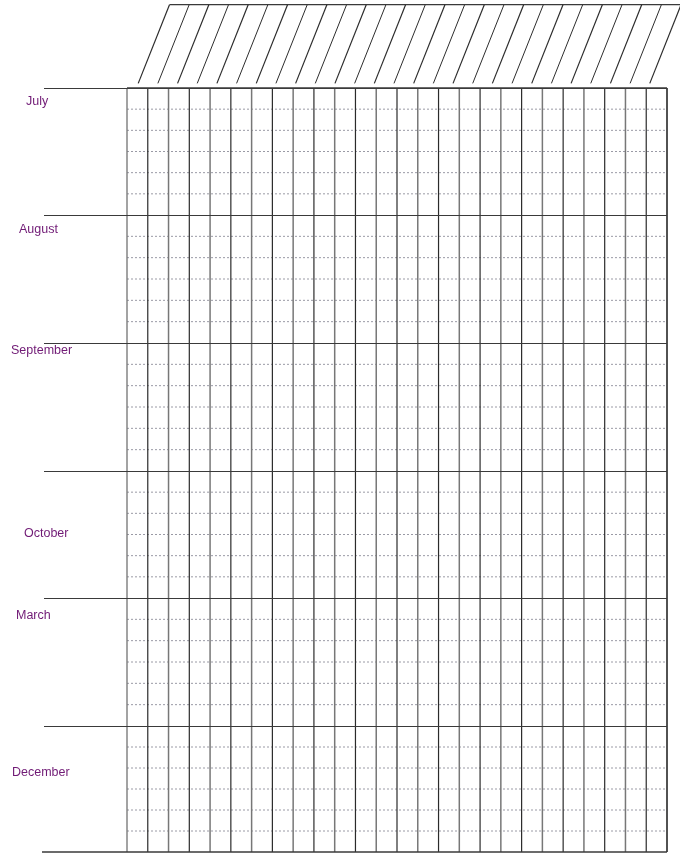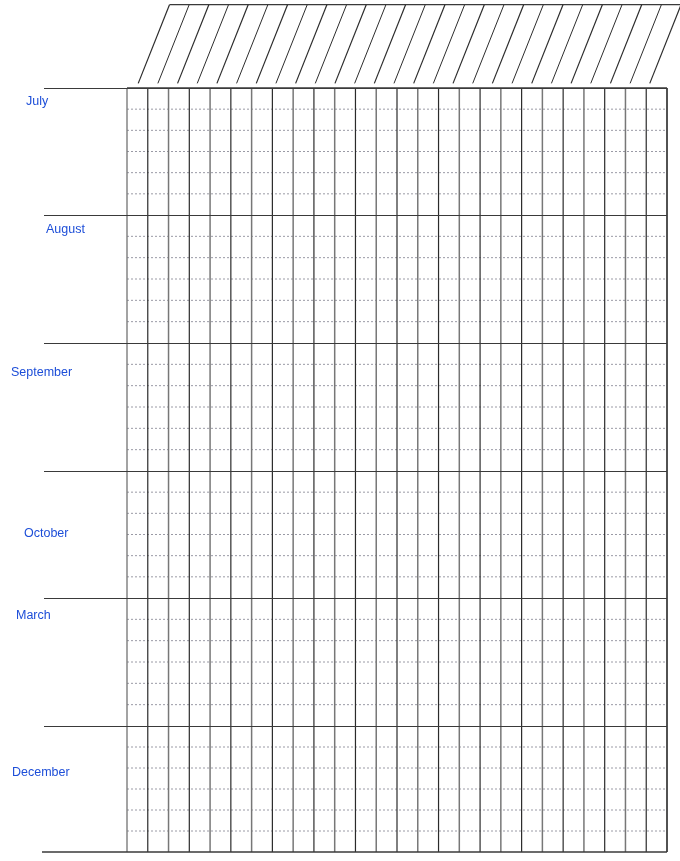--- a/index.html
+++ b/index.html
@@ -38,21 +38,21 @@
     top: 0;
     width: 680px;
     height: 861px;
     overflow: visible;
   }
 
   
   .month-label {
     position: absolute;
     font-size: 12.5px;
-    color: #1d4ed8;
+    color: #701a75;
     white-space: nowrap;
     line-height: 1;
   }
 
   .month-rule {
     position: absolute;
     height: 0;
     border-top: 1.2px solid #3a3a3a;
   }
 </style>
@@ -152,23 +152,23 @@
       <line x1="646.2307692307693" y1="88" x2="646.2307692307693" y2="852" stroke="#2b2b2b" stroke-width="1.2"></line>
       <line x1="667" y1="88" x2="667" y2="852" stroke="#777777" stroke-width="1.35"></line>
       <line x1="667" y1="88" x2="667" y2="852" stroke="#2b2b2b" stroke-width="1.35"></line>
       <line x1="42" y1="852" x2="667" y2="852" stroke="#3a3a3a" stroke-width="1.3"></line>
     </svg>
 
   <div id="month-layer">
       <div class="month-rule" style="left: 44px; top: 88px; width: 623px;"></div>
       <div class="month-label" style="left: 26px; top: 95px;">July</div>
       <div class="month-rule" style="left: 44px; top: 215px; width: 623px;"></div>
-      <div class="month-label" style="left: 19px; top: 223px; margin-left: 27px;">August</div>
+      <div class="month-label" style="left: 19px; top: 223px;">August</div>
       <div class="month-rule" style="left: 44px; top: 343px; width: 623px;"></div>
-      <div class="month-label" style="left: 11px; top: 366px;">September</div>
+      <div class="month-label" style="left: 11px; top: 344px;">September</div>
       <div class="month-rule" style="left: 44px; top: 471px; width: 623px;"></div>
       <div class="month-label" style="left: 24px; top: 479px; margin-top: 48px;">October</div>
       <div class="month-rule" style="left: 44px; top: 598px; width: 623px;"></div>
       <div class="month-label" style="left: 16px; top: 609px;">March</div>
       <div class="month-rule" style="left: 44px; top: 726px; width: 623px;"></div>
       <div class="month-label" style="left: 12px; top: 766px;">December</div>
     </div>
 
 </div>
 

